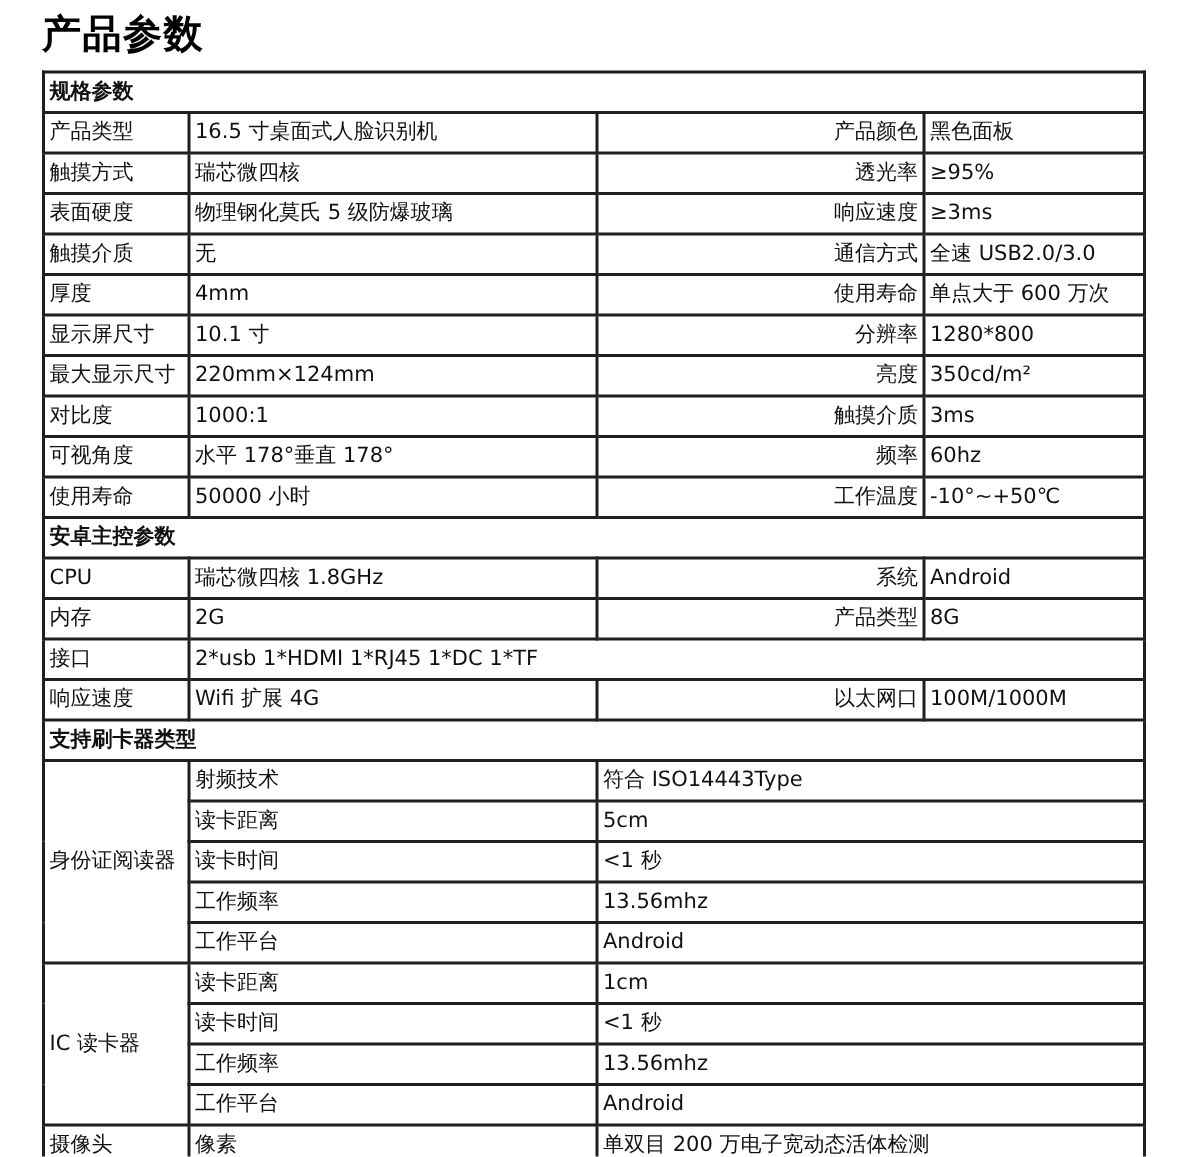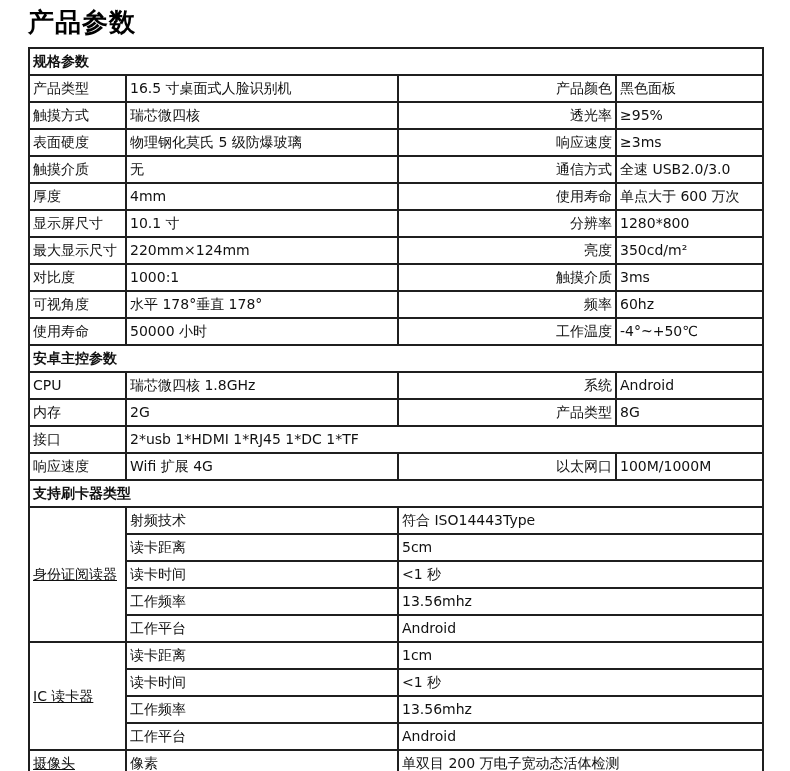--- a/index.html
+++ b/index.html
@@ -28,21 +28,21 @@
     overflow:hidden;
     vertical-align:middle;
     color:#111;
   }
   td.sec{
     font-weight:bold;
     font-size:15px;
     color:#000;
   }
   td.c3{text-align:right;}
-  td.grp{white-space:normal;line-height:17px;text-decoration:underline;}
+  td.grp{white-space:normal;line-height:17px;}
 </style>
 </head>
 <body>
 
 <div class="page">
   <div class="page-title">产品参数</div>
 
   <table class="spec">
     <colgroup>
       <col style="width:97px">
@@ -107,21 +107,21 @@
     <tr>
       <td>可视角度</td>
       <td>水平 178°垂直 178°</td>
       <td class="c3">频率</td>
       <td>60hz</td>
     </tr>
     <tr>
       <td>使用寿命</td>
       <td>50000 小时</td>
       <td class="c3">工作温度</td>
-      <td>-4°~+50℃</td>
+      <td>-10°~+50℃</td>
     </tr>
 
     <tr>
           <td class="sec" colspan="4">安卓主控参数</td>
         </tr>
 
     <tr>
       <td>CPU</td>
       <td>瑞芯微四核 1.8GHz</td>
       <td class="c3">系统</td>

